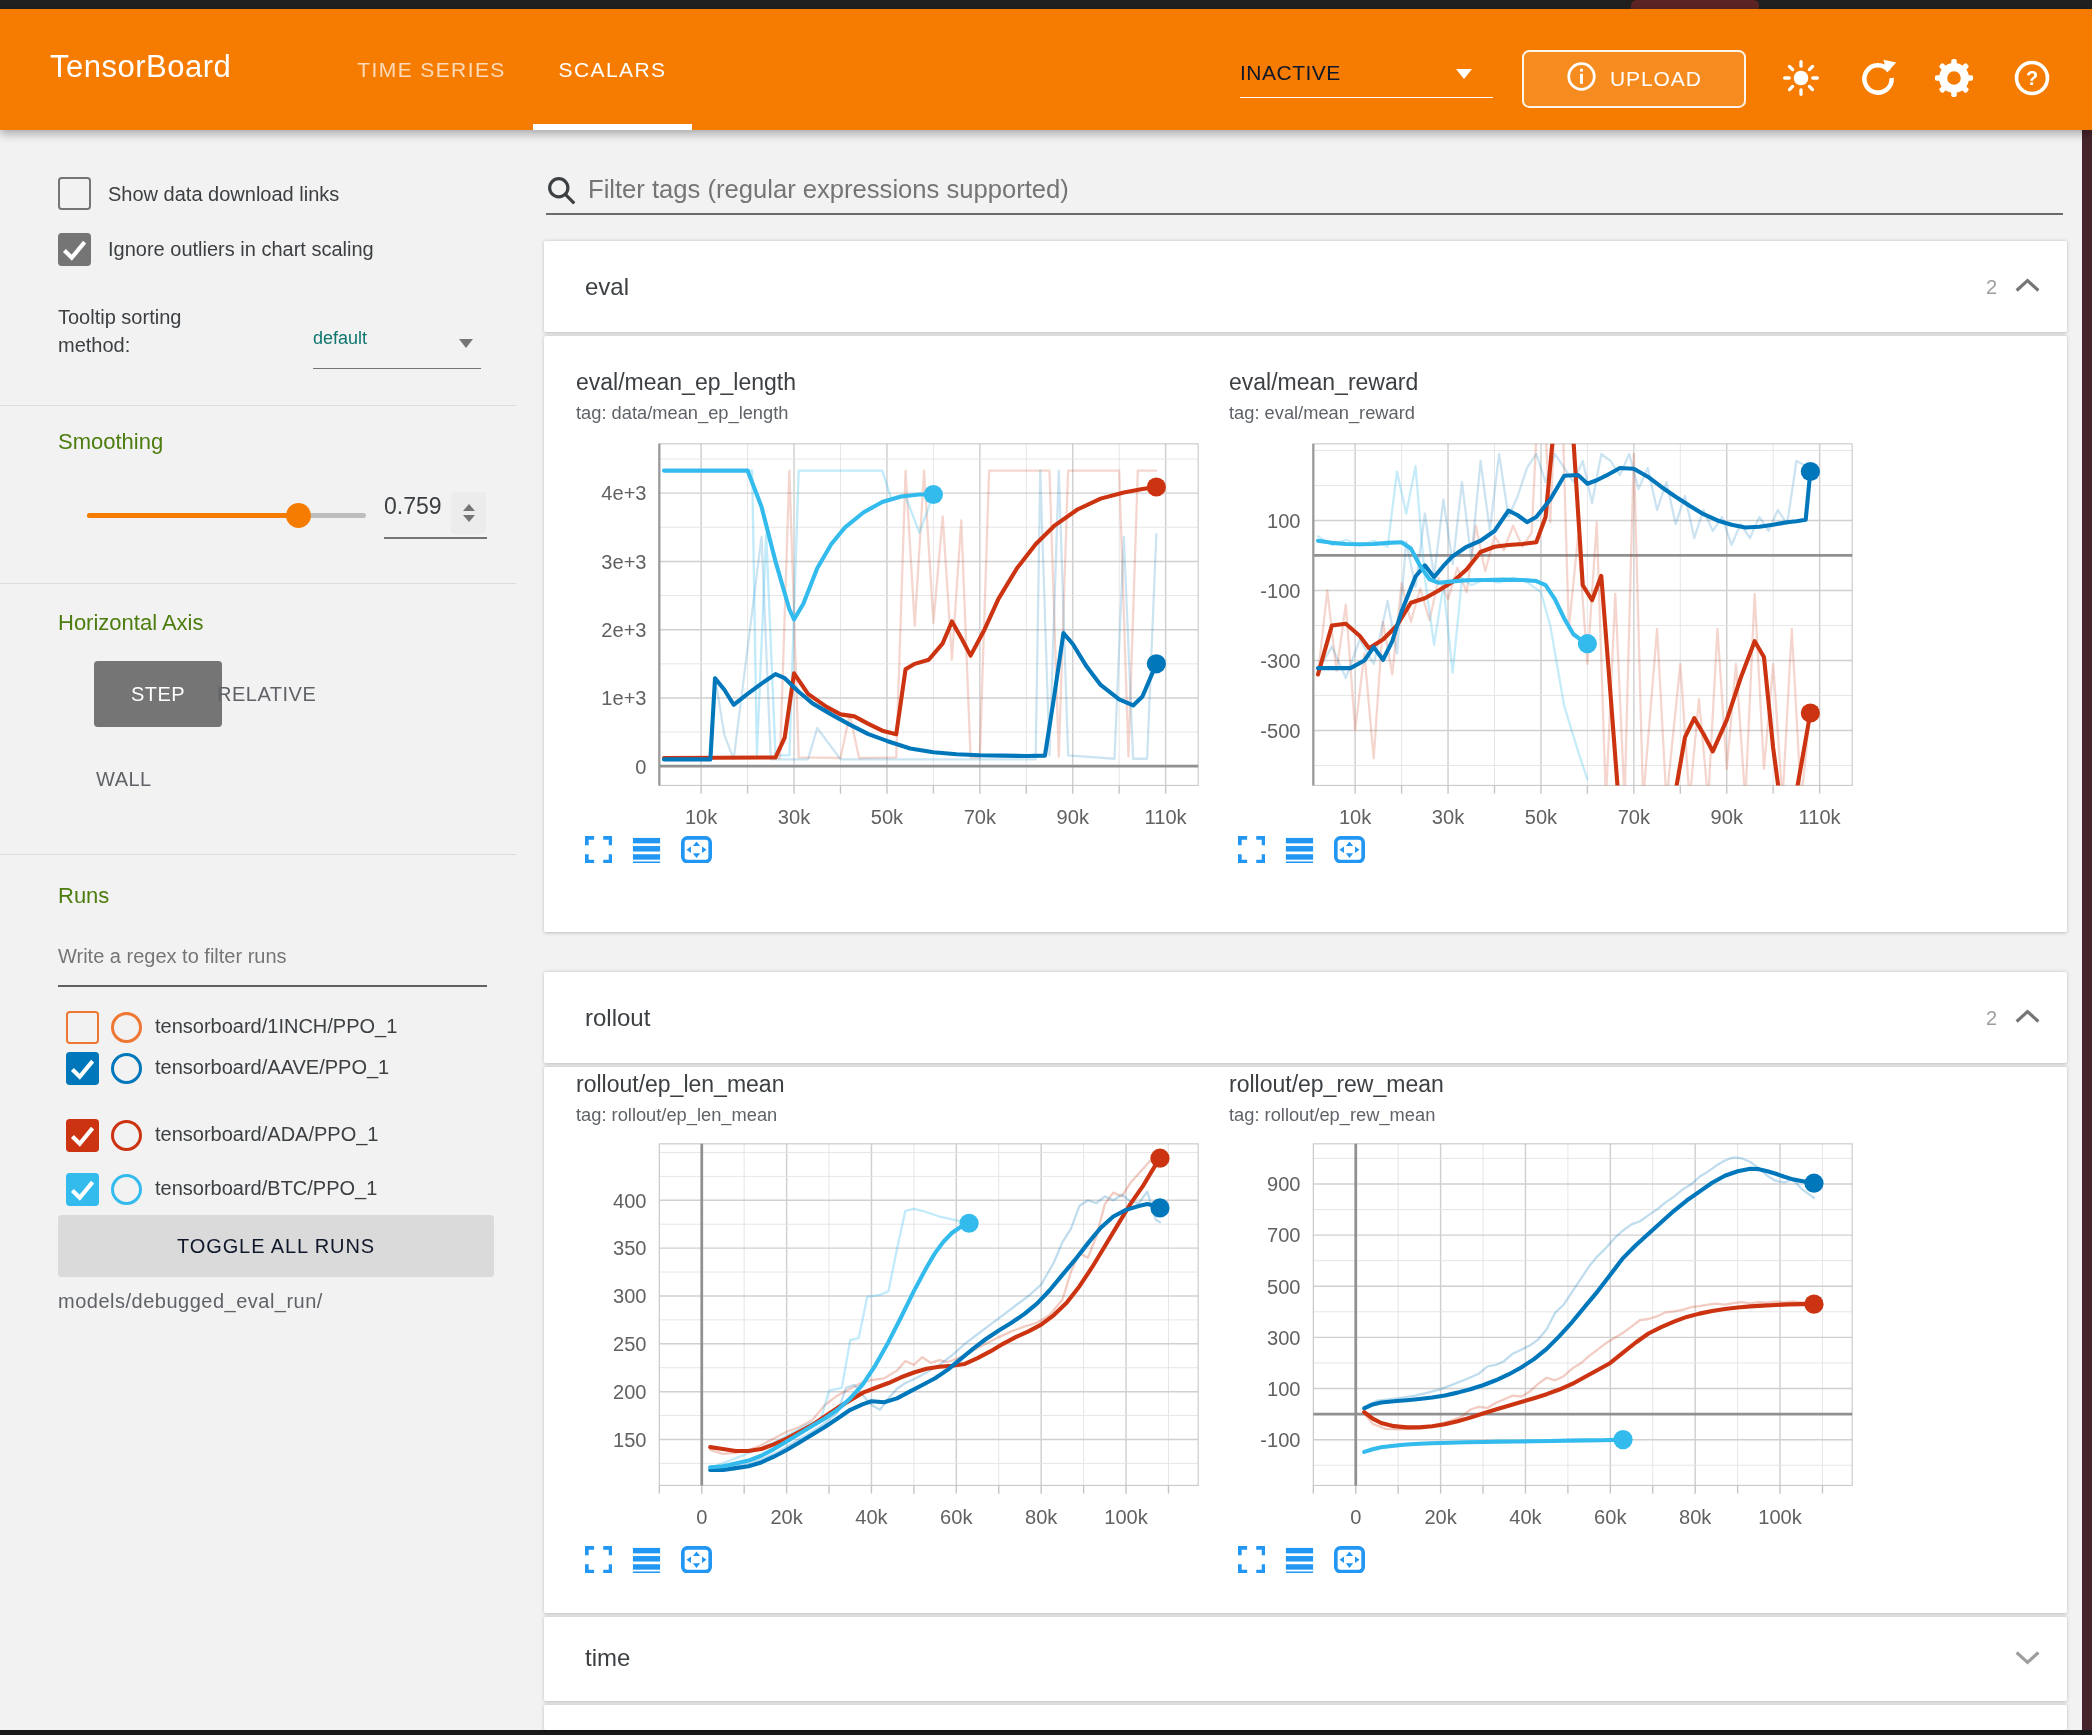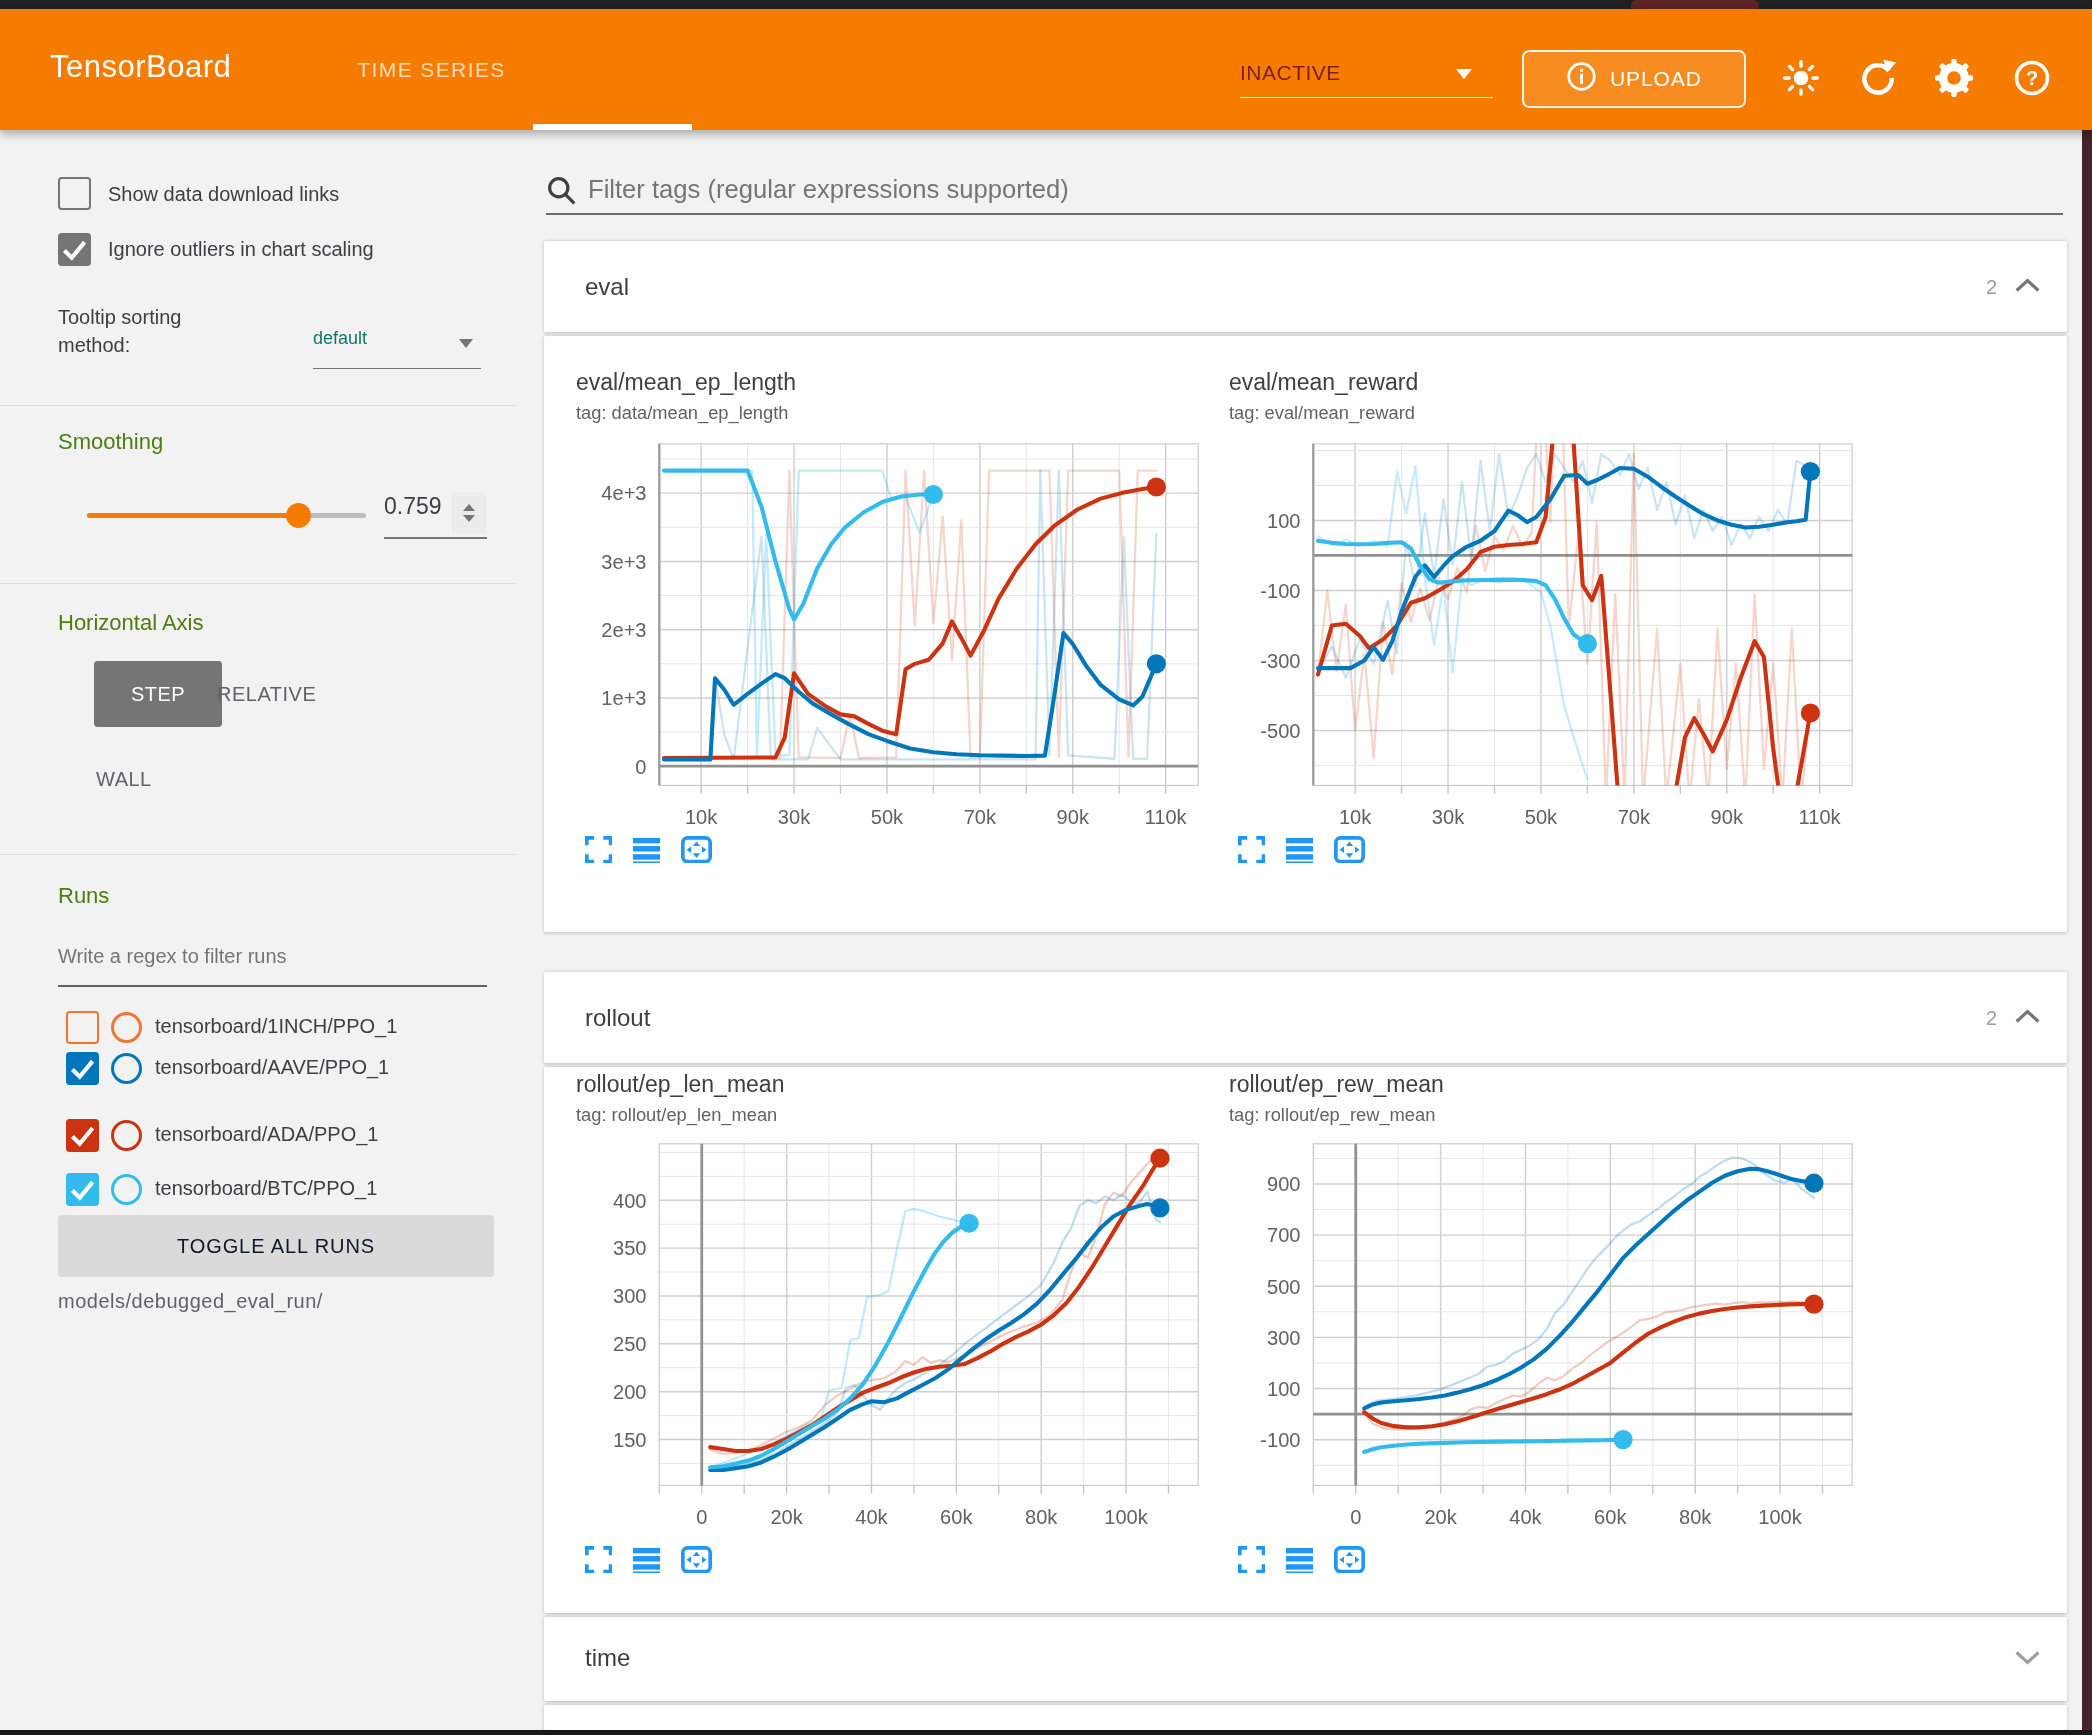--- a/index.html
+++ b/index.html
@@ -12,21 +12,21 @@
   .top-accent{left:1631px;top:0;width:128px;height:9.1px;background:#5c2424;border-radius:5.5px 5.5px 0 0;}
   .right-strip{left:2082px;top:27.4px;width:10px;height:1708px;background:#46242b;}
   .bottom-strip{left:0;top:1730px;width:2092px;height:5.5px;background:#1a1a1a;}
 
   
   .header{left:0;top:9.1px;width:2092px;height:121px;background:#f57c00;box-shadow:0 3.7px 9.1px rgba(0,0,0,.3);}
   .logo{left:50px;top:40px;font-size:31px;font-weight:500;color:#fff;letter-spacing:0.5px;}
   .tab{top:0;height:112px;line-height:121px;font-size:21px;letter-spacing:1.4px;color:rgba(255,255,255,.72);text-align:center;}
   .tab.active{color:#fff;}
   .tab-underline{left:533px;top:115px;width:159px;height:5.5px;background:#fff;}
-  .inactive-select{left:1240px;top:44px;width:253px;height:44px;color:#7f1d1d;font-size:21px;letter-spacing:0.5px;line-height:40px;border-bottom:1.8px solid #fff;}
+  .inactive-select{left:1240px;top:44px;width:253px;height:44px;color:#0f172a;font-size:21px;letter-spacing:0.5px;line-height:40px;border-bottom:1.8px solid #fff;}
   .inactive-caret{left:1456px;top:60px;width:0;height:0;border-left:8.2px solid transparent;border-right:8.2px solid transparent;border-top:10px solid #fff;}
   .upload-btn{left:1522px;top:41px;width:224px;height:58px;border:2.7px solid rgba(255,255,255,.9);border-radius:7.3px;background:rgba(255,255,255,.12);color:#fff;font-size:21px;letter-spacing:0.9px;display:flex;align-items:center;justify-content:center;gap:12.8px;box-sizing:border-box;}
   .hicon{top:49px;width:40px;height:40px;}
 
   
   .side-label{font-size:20px;color:#3c4043;white-space:nowrap;}
   .side-head{font-size:22px;color:#4d7c0f;}
   .opt-box{width:33px;height:33px;border-radius:3.7px;box-sizing:border-box;}
   .circle{width:31px;height:31px;border-radius:50%;border:3.7px solid #000;box-sizing:border-box;background:transparent;}
   .divider{left:0;width:516px;height:0.9px;background:#dcdcdc;}
@@ -55,20 +55,21 @@
 <div class="screen">
 
   <div class="abs top-strip"></div>
   <div class="abs top-accent"></div>
   <div class="abs right-strip"></div>
   <div class="abs bottom-strip"></div>
 
   <div class="abs header">
     <div class="abs logo">TensorBoard</div>
     <div class="abs tab" style="left:351px;width:161px;"><span>TIME SERIES</span></div>
+    <div class="abs tab active" style="left:545px;width:135px;"><span>SCALARS</span></div>
     <div class="abs tab-underline"></div>
 
     <div class="abs inactive-select"><span>INACTIVE</span></div>
     <div class="abs inactive-caret"></div>
 
     <div class="abs upload-btn">
       <span>
         <svg width="31" height="31" viewBox="0 0 34 34">
             <circle cx="17" cy="17" r="14" fill="none" stroke="#fff" stroke-width="3"></circle>
             <rect x="15.4" y="14" width="3.2" height="11" fill="#fff"></rect>

